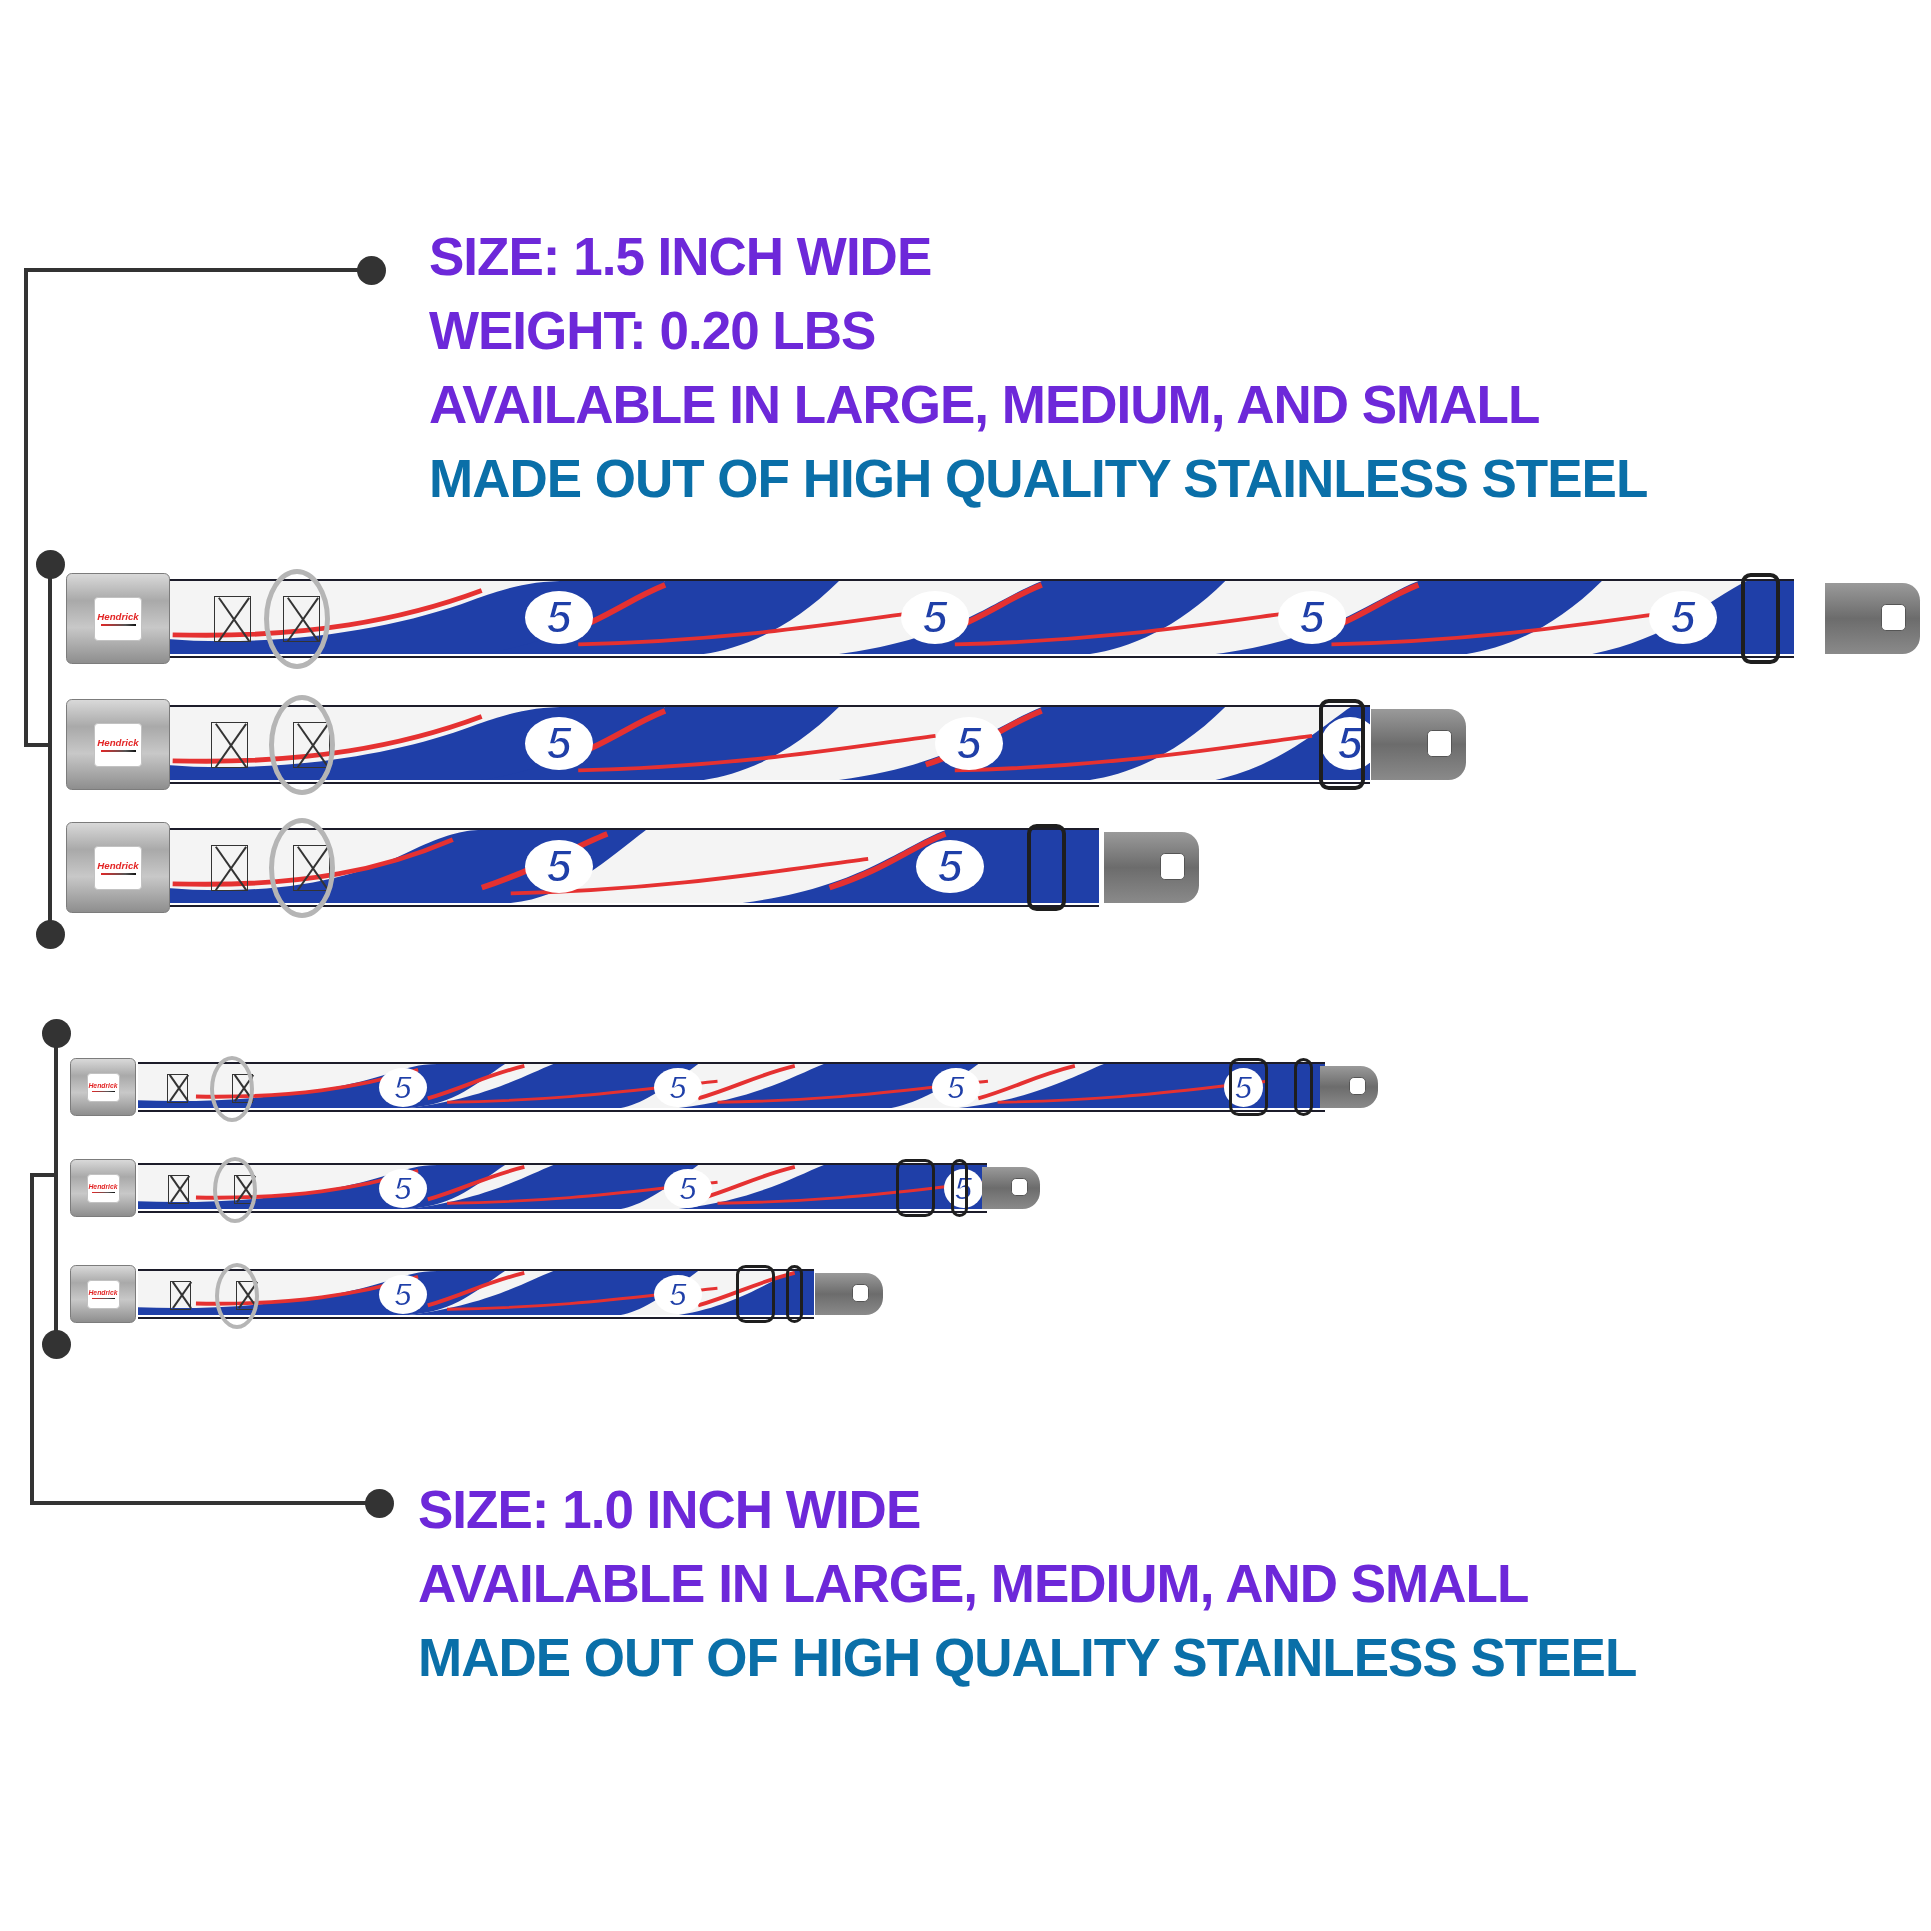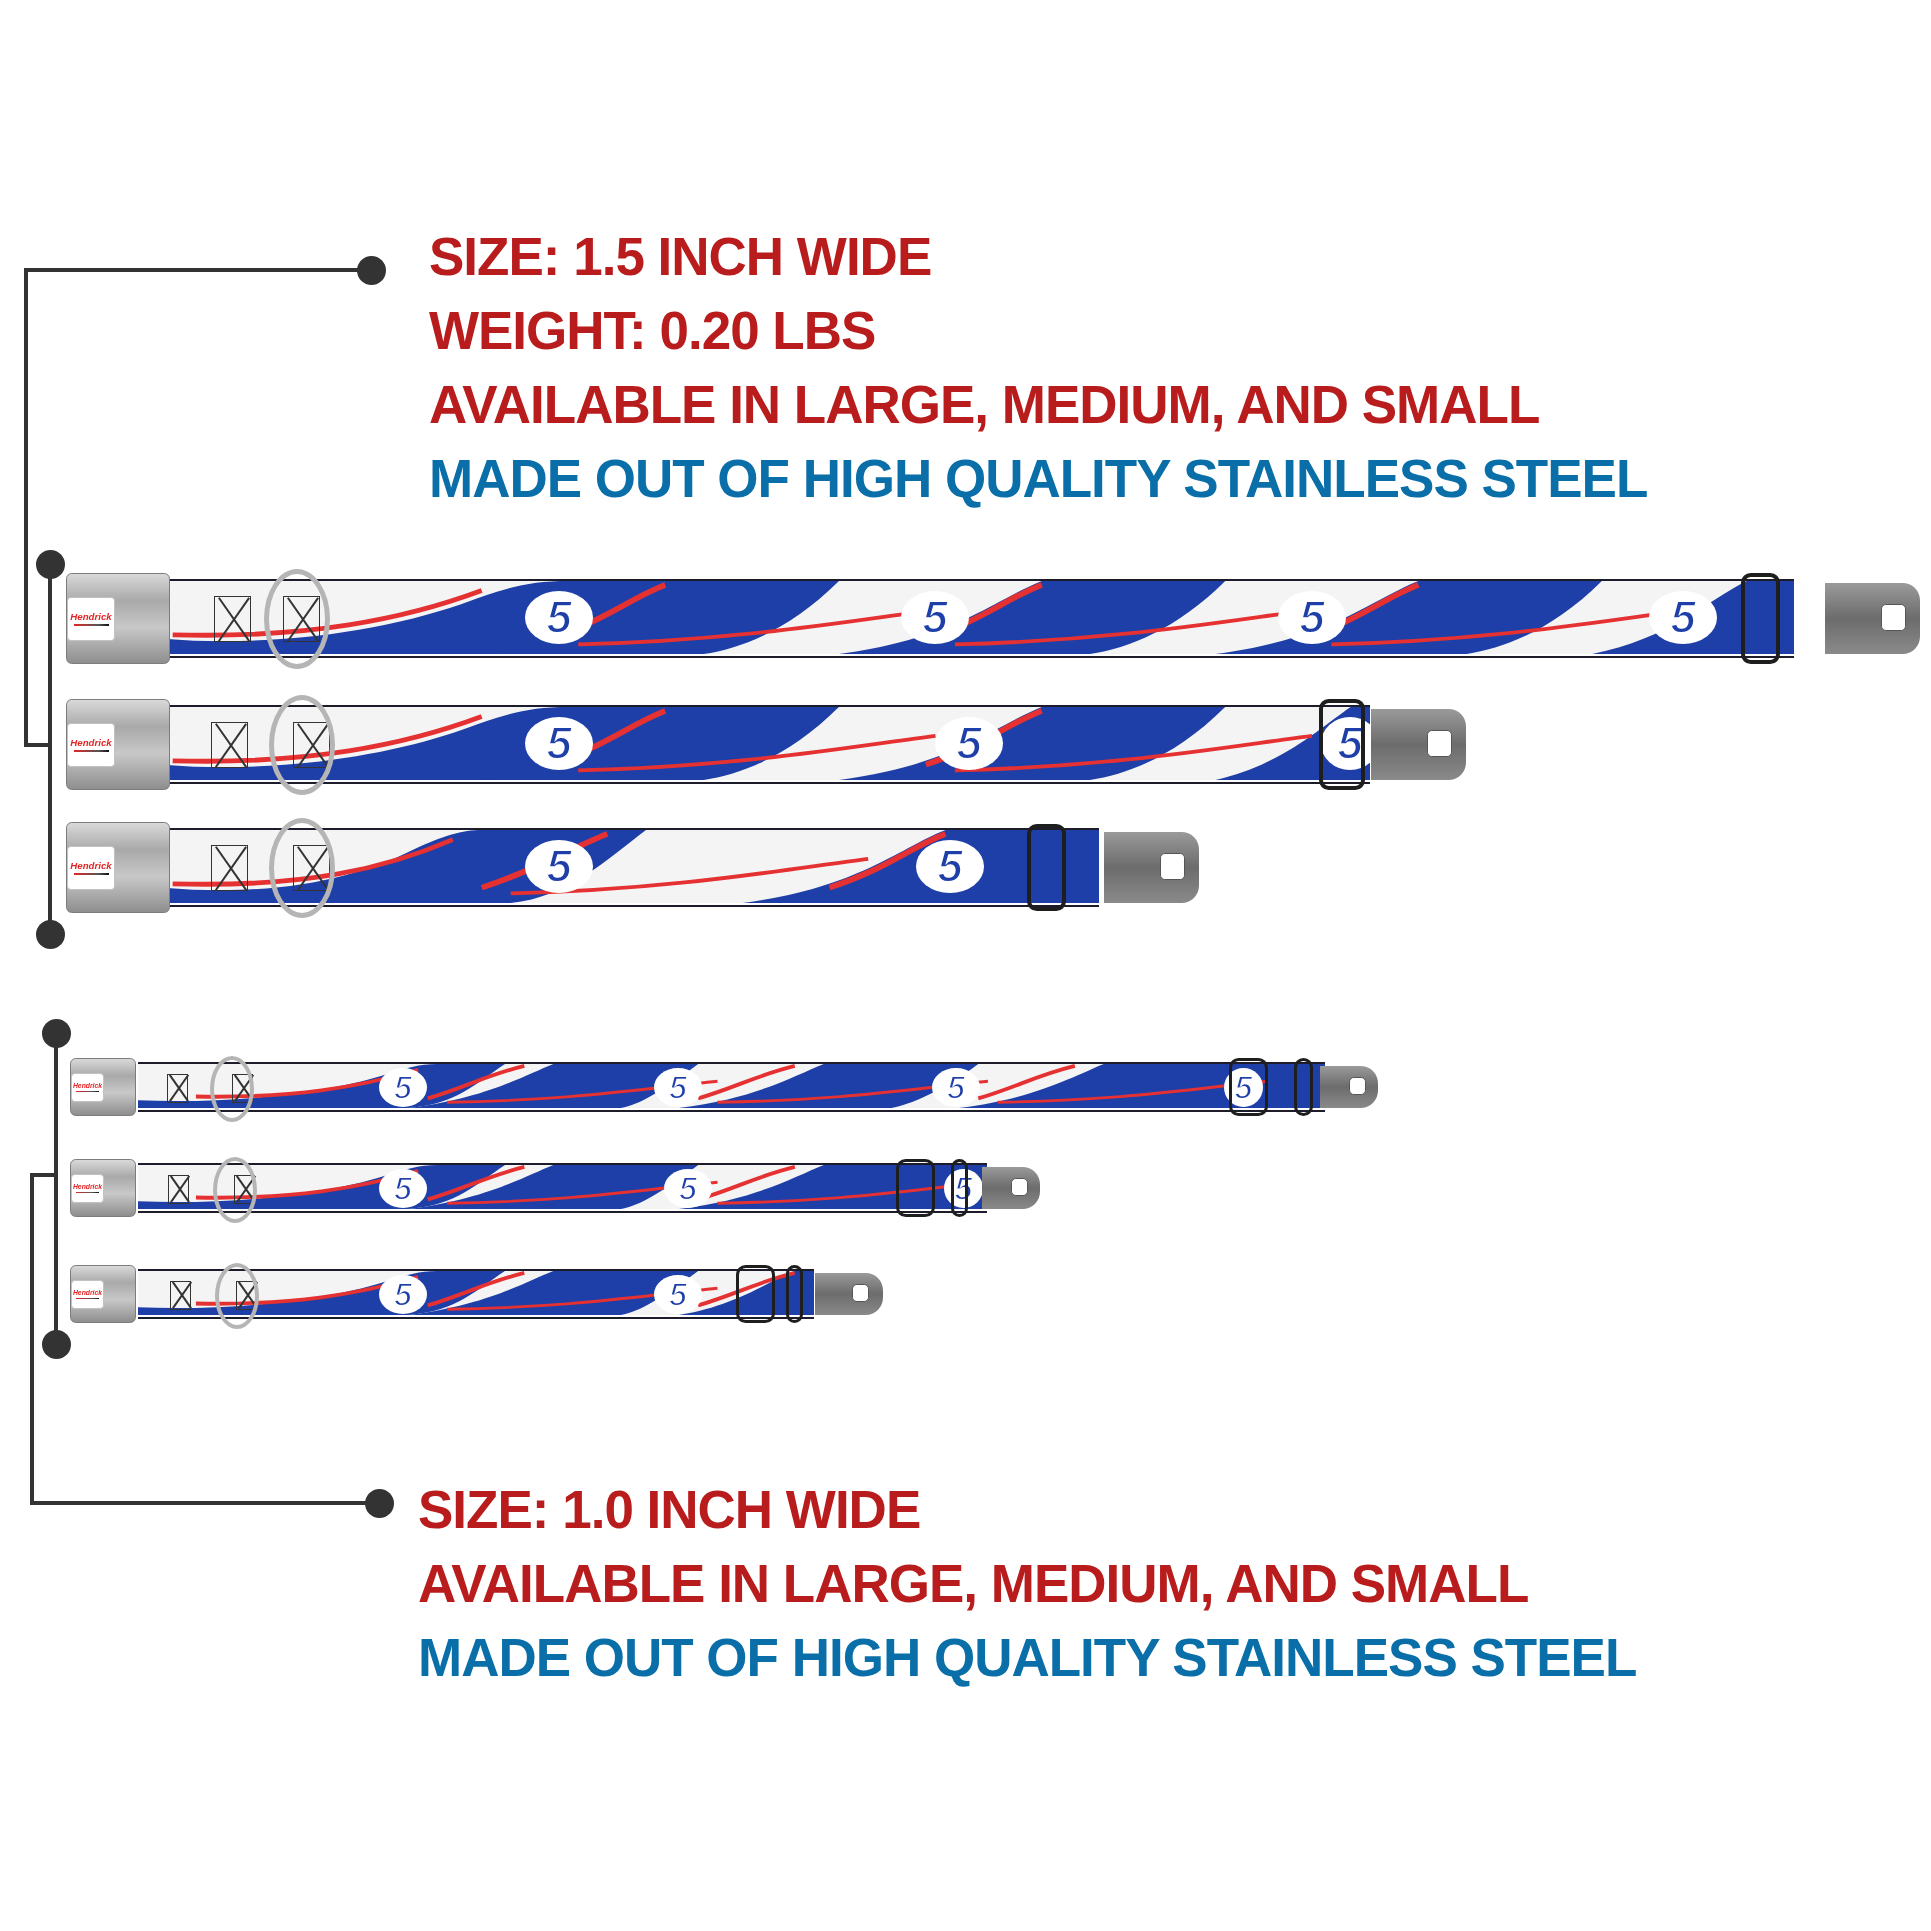--- a/index.html
+++ b/index.html
@@ -1,27 +1,27 @@
 <!DOCTYPE html>
 <html><head>
 <meta charset="utf-8">
 <style>
   html, body { margin:0; padding:0; background:#ffffff; }
   body { width:1931px; height:1931px; position:relative; overflow:hidden; font-family:"Liberation Sans", sans-serif; }
   .line { position:absolute; background:#333333; }
   .dot { position:absolute; width:29px; height:29px; border-radius:50%; background:#333333; }
   .spec { position:absolute; font-family:"Liberation Sans", sans-serif; font-weight:bold; letter-spacing:-1px; }
   .spec div { white-space:nowrap; }
-  .spec .dark { color:#b91c1c; }
+  .spec .dark { color:#6d28d9; }
   .spec .blue { color:#0a6fa8; }
   .collar { position:absolute; }
   .strap { position:absolute; left:0; right:0; overflow:hidden; border-top:2.9px solid #1c1c2a; border-bottom:2.9px solid #1c1c2a; box-sizing:border-box; }
   .buckle { position:absolute; left:0; top:-8%; height:116%; border-radius:5.8px;
             background:linear-gradient(180deg,#d9d9d9 0%,#a9a9a9 30%,#c8c8c8 60%,#8e8e8e 100%);
-            border:1.9px solid #7c7c7c; box-sizing:border-box; display:flex; align-items:center; justify-content:flex-start; }
+            border:1.9px solid #7c7c7c; box-sizing:border-box; display:flex; align-items:center; justify-content:center; }
   .logo { background:#ffffff; border-radius:3.9px; border:1.9px solid #c2c2c2; display:flex; flex-direction:column; align-items:center; justify-content:center; }
   .logo-text { color:#e32626; font-style:italic; font-weight:bold; font-family:"Liberation Sans", sans-serif; }
   .logo-bar { height:2.9px; background:linear-gradient(90deg,#e32626,#555 70%,#111); margin-top:1.9px; }
   .ring { position:absolute; border:5.8px solid #b5b5b5; border-radius:50%; box-sizing:border-box; }
   .stitch { position:absolute; border:1.9px solid #333; box-sizing:border-box; }
   .stitch::before, .stitch::after { content:""; position:absolute; left:50%; top:-10%; height:120%; width:1.9px; background:#333; }
   .stitch::before { transform:rotate(35deg); }
   .stitch::after { transform:rotate(-35deg); }
   .slider { position:absolute; border:4.8px solid #1e1e1e; border-radius:9.7px; box-sizing:border-box; background:transparent; }
   .tongue { position:absolute; background:linear-gradient(180deg,#9a9a9a,#6c6c6c 50%,#8a8a8a); border-radius:0 17.4px 17.4px 0; box-sizing:border-box; }

